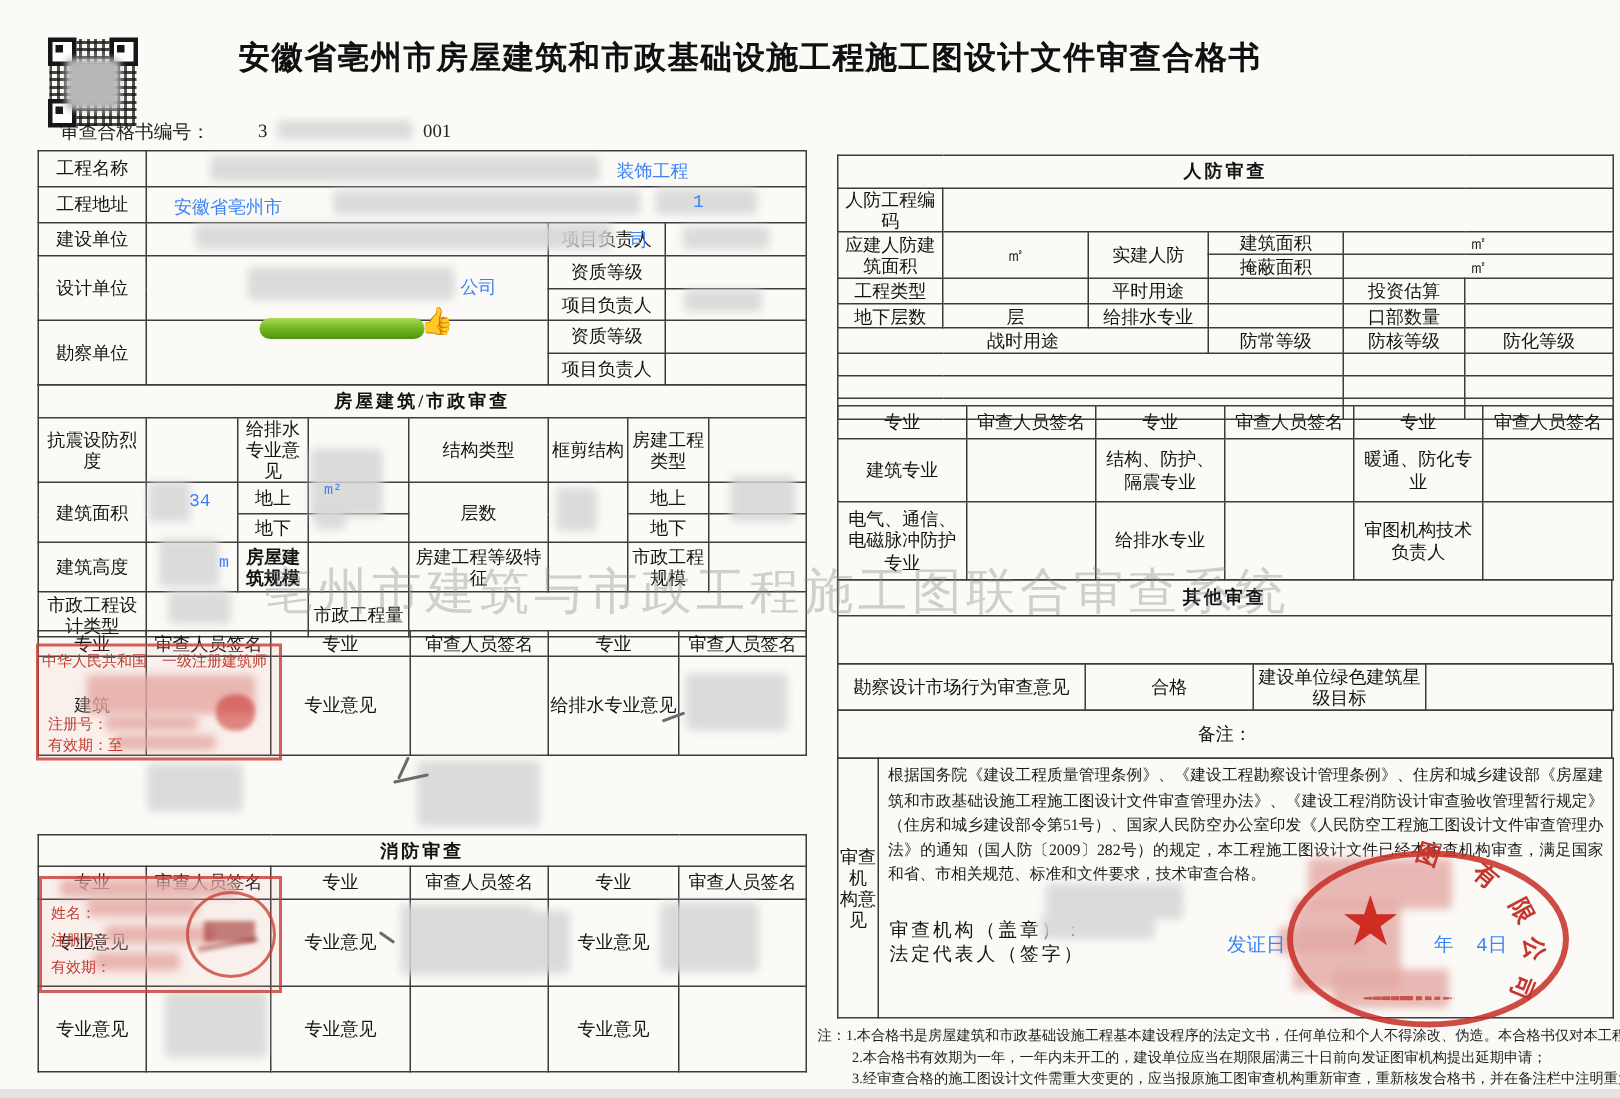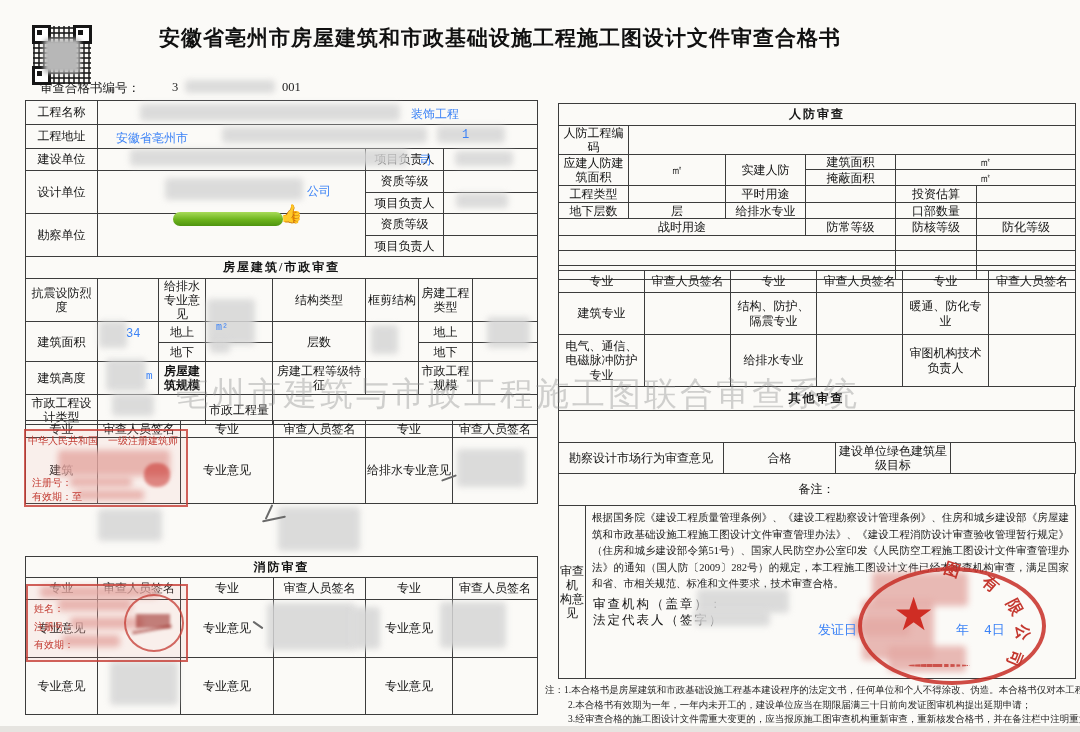--- a/index.html
+++ b/index.html
@@ -392,21 +392,21 @@
         <col style="width:490px">
       </colgroup>
     <tbody>
         <tr style="height:173px">
       <td class="vlabel">
         <span>审查机</span><br>
         <span>构意见</span>
       </td>
       <td style="vertical-align:top">
         <div class="optext">根据国务院《建设工程质量管理条例》、《建设工程勘察设计管理条例》、住房和城乡建设部《房屋建筑和市政基础设施工程施工图设计文件审查管理办法》、《建设工程消防设计审查验收管理暂行规定》（住房和城乡建设部令第51号）、国家人民防空办公室印发《人民防空工程施工图设计文件审查管理办法》的通知（国人防〔2009〕282号）的规定，本工程施工图设计文件已经本审查机构审查，满足国家和省、市相关规范、标准和文件要求，技术审查合格。</div>
-        <div class="orgline" style="margin-top:4px">审查机构（盖章）：</div>
+        <div class="orgline" style="margin-top:20px">审查机构（盖章）：</div>
         <div class="orgline" style="margin-top:2px">法定代表人（签字）</div>
       </td>
     </tr>
   </tbody>
     </table>
 
   <span class="frag" style="left:818px;top:621px;font-size:13px">发证日</span>
   <span class="frag" style="left:956px;top:621px;font-size:13px">年</span>
   <span class="frag" style="left:984px;top:621px;font-size:13px">4日</span>
 

